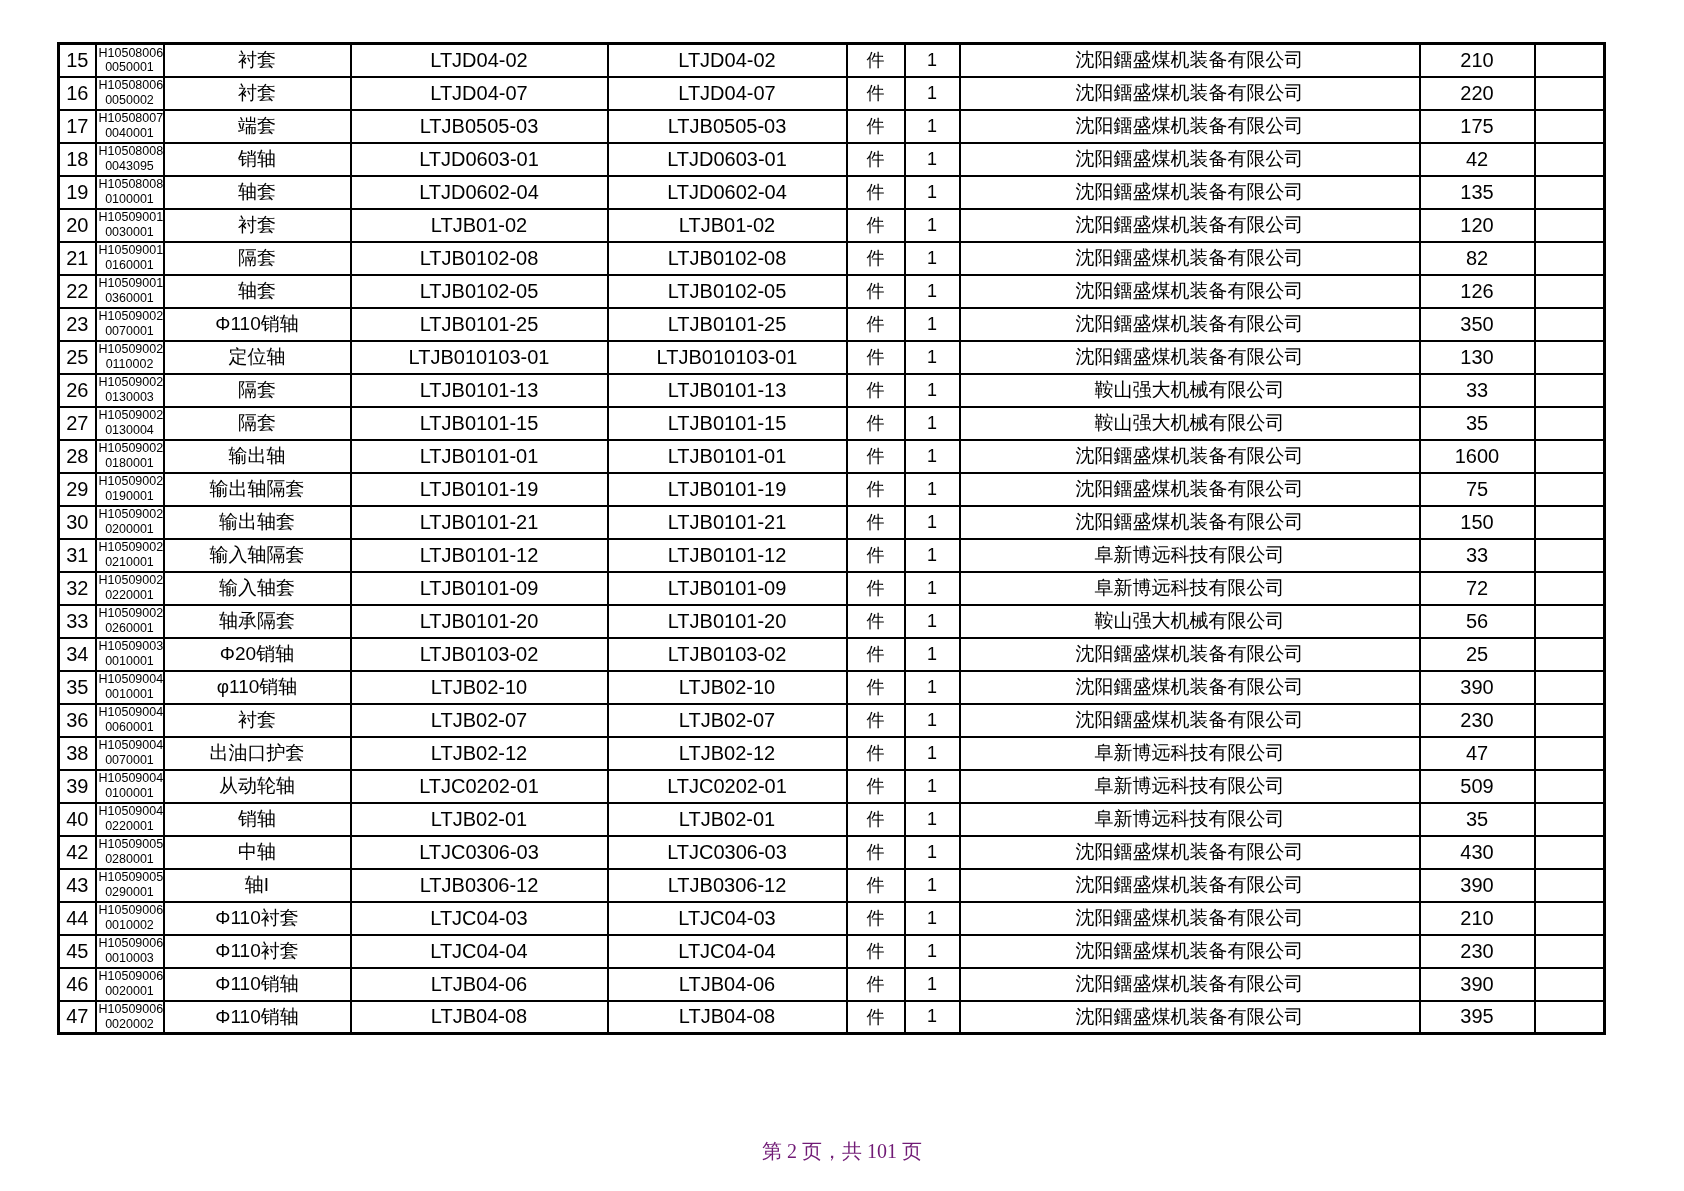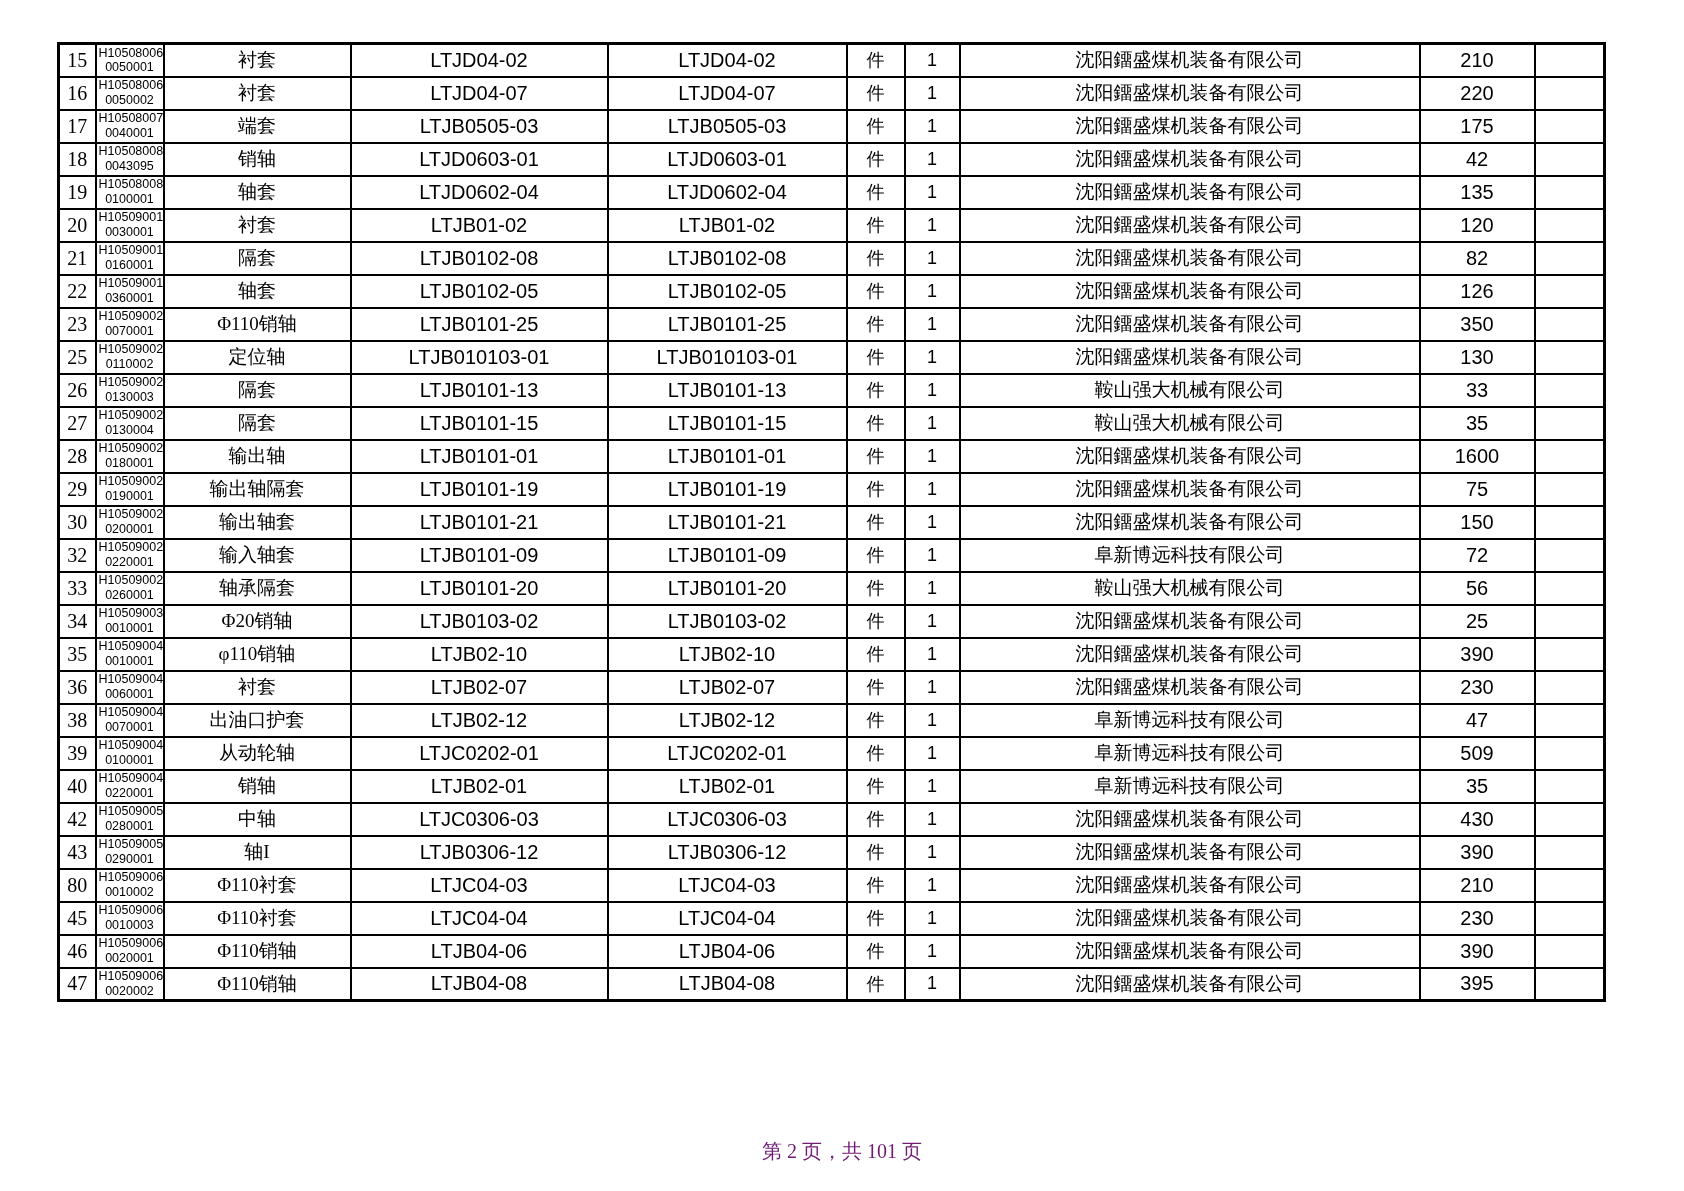--- a/index.html
+++ b/index.html
@@ -33,31 +33,31 @@
     text-align: center;
     vertical-align: middle;
     overflow: hidden;
     white-space: nowrap;
   }
   table.parts tr {
     height: 33px;
   }
   td.c-no {
     font-size: 20px;
-    font-family: Liberation Serif, serif;
+    font-family: Liberation Sans, sans-serif;
   }
   td.c-code {
     font-size: 12.5px;
     line-height: 1.18;
     font-family: "Liberation Sans", "DejaVu Sans", sans-serif;
     padding: 0;
   }
   td.c-name {
     font-size: 19px;
-    font-family: Liberation Serif, serif;
+    font-family: Liberation Sans, sans-serif;
   }
   td.c-model {
     font-size: 20px;
     font-family: "Liberation Sans", "DejaVu Sans", sans-serif;
   }
   td.c-unit {
     font-size: 18px;
     font-family: "Liberation Serif", "DejaVu Serif", serif;
   }
   td.c-qty {
@@ -325,20 +325,35 @@
       <td class="c-name">输出轴套</td>
       <td class="c-model">LTJB0101-21</td>
       <td class="c-model">LTJB0101-21</td>
       <td class="c-unit">件</td>
       <td class="c-qty">1</td>
       <td class="c-supplier">沈阳鐂盛煤机装备有限公司</td>
       <td class="c-price">150</td>
       <td class="c-blank"></td>
     </tr>
         <tr>
+      <td class="c-no">31</td>
+      <td class="c-code">
+            <div>H10509002</div>
+            <div>0210001</div>
+          </td>
+      <td class="c-name">输入轴隔套</td>
+      <td class="c-model">LTJB0101-12</td>
+      <td class="c-model">LTJB0101-12</td>
+      <td class="c-unit">件</td>
+      <td class="c-qty">1</td>
+      <td class="c-supplier">阜新博远科技有限公司</td>
+      <td class="c-price">33</td>
+      <td class="c-blank"></td>
+    </tr>
+        <tr>
       <td class="c-no">32</td>
       <td class="c-code">
             <div>H10509002</div>
             <div>0220001</div>
           </td>
       <td class="c-name">输入轴套</td>
       <td class="c-model">LTJB0101-09</td>
       <td class="c-model">LTJB0101-09</td>
       <td class="c-unit">件</td>
       <td class="c-qty">1</td>
@@ -475,21 +490,21 @@
       <td class="c-name">轴I</td>
       <td class="c-model">LTJB0306-12</td>
       <td class="c-model">LTJB0306-12</td>
       <td class="c-unit">件</td>
       <td class="c-qty">1</td>
       <td class="c-supplier">沈阳鐂盛煤机装备有限公司</td>
       <td class="c-price">390</td>
       <td class="c-blank"></td>
     </tr>
         <tr>
-      <td class="c-no">80</td>
+      <td class="c-no">44</td>
       <td class="c-code">
             <div>H10509006</div>
             <div>0010002</div>
           </td>
       <td class="c-name">Φ110衬套</td>
       <td class="c-model">LTJC04-03</td>
       <td class="c-model">LTJC04-03</td>
       <td class="c-unit">件</td>
       <td class="c-qty">1</td>
       <td class="c-supplier">沈阳鐂盛煤机装备有限公司</td>

